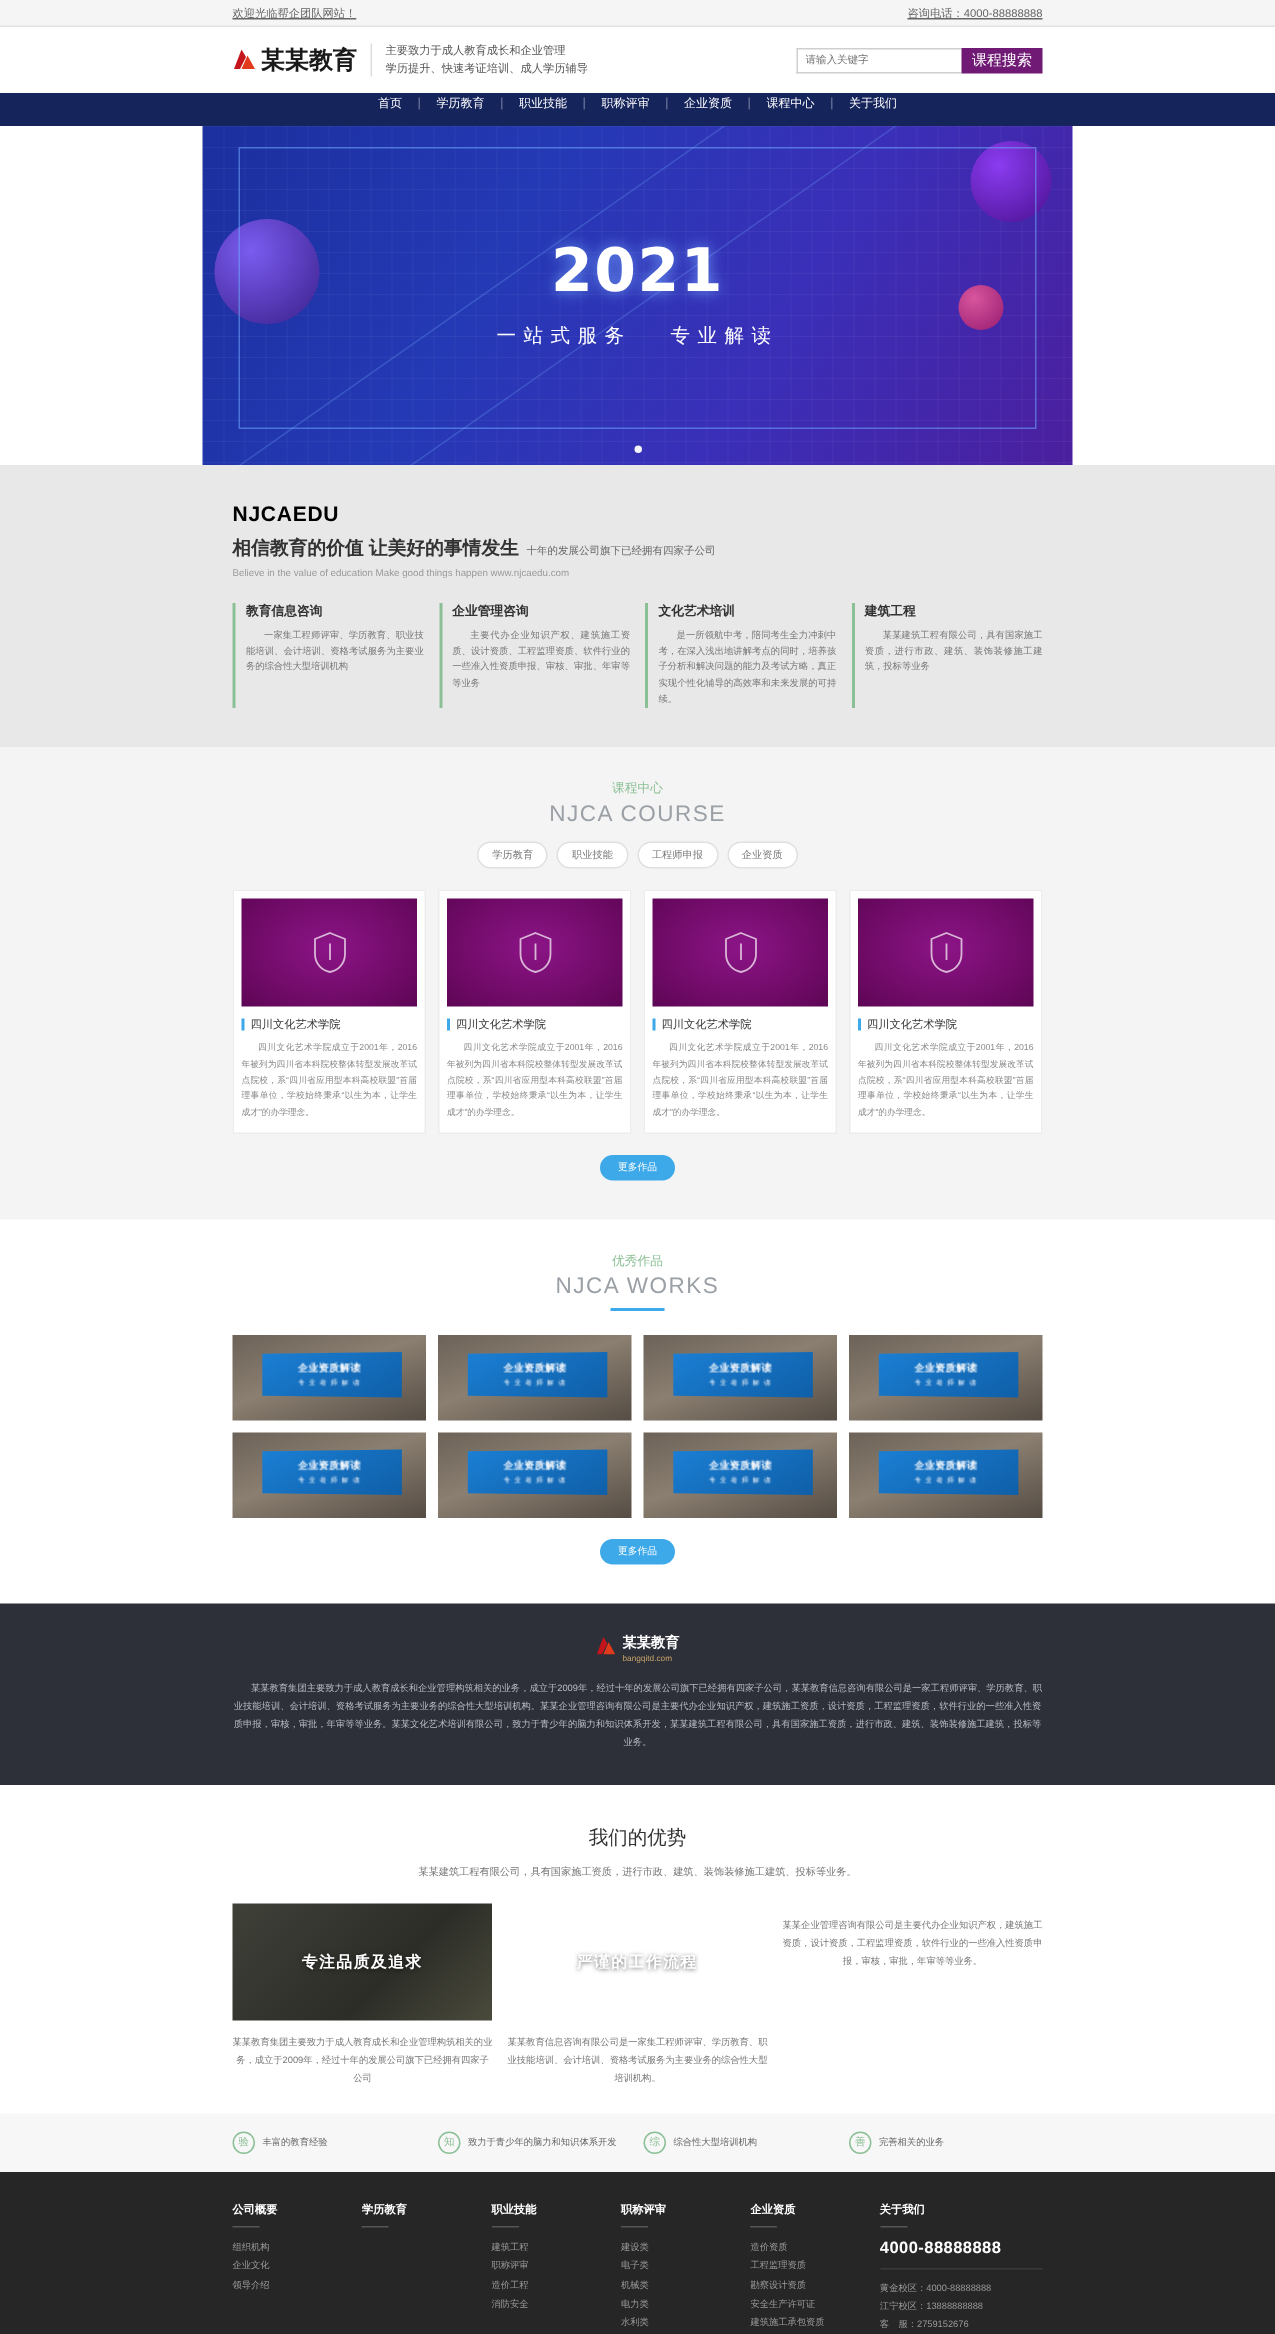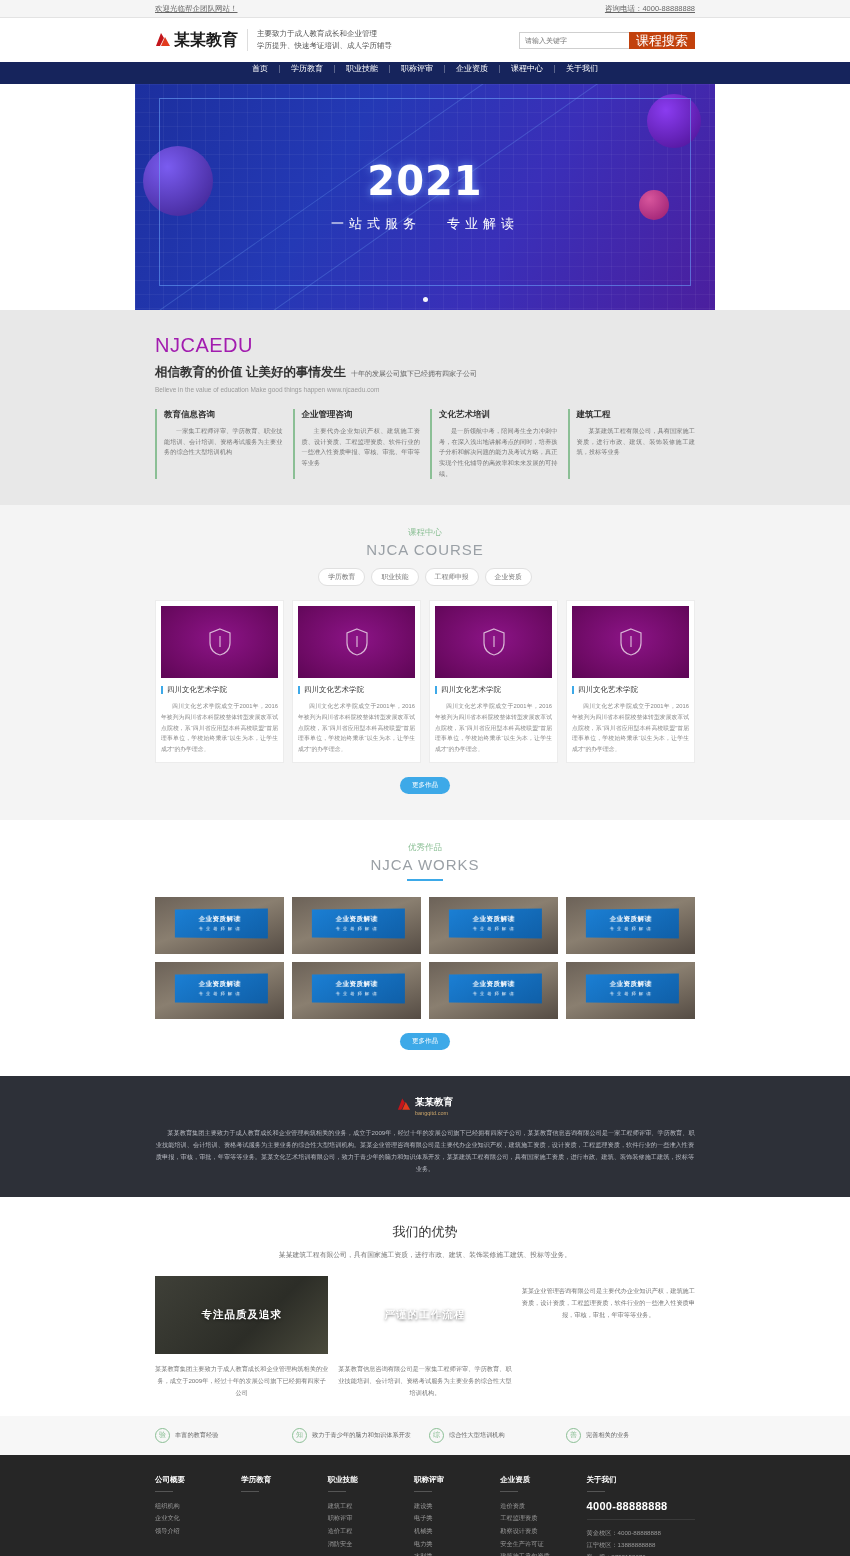--- a/index.html
+++ b/index.html
@@ -36,21 +36,21 @@
   .logo-text { font-size: 16px; font-weight: bold; color: #1a1a1a; letter-spacing: 0px; }
   .logo-divider { width: 1px; height: 22px; background: #ddd; margin: 0 9px; }
   .slogan { font-size: 7.5px; color: #555; line-height: 1.55; }
   .search { margin-left: auto; display: flex; align-items: stretch; height: 17px; }
   .search input {
     width: 110px; border: 1px solid #cfcfcf; border-right: none; outline: none;
     font-size: 7px; padding: 0 5px; color: #999;
     font-family: "Liberation Sans", sans-serif; background: #fff;
   }
   .search button {
-    background: #c2410c; color: #fff; border: none; font-size: 13px;
+    background: #701a75; color: #fff; border: none; font-size: 10px;
     padding: 0 7px; cursor: pointer; font-family: Liberation Sans, sans-serif;
   }
 
   
   .nav { background: #16245c; height: 22px; }
   .nav .wrap { display: flex; align-items: center; height: 14px; justify-content: center; }
   .nav a {
     color: #fff; font-size: 8px; text-decoration: none; padding: 0 11px;
     line-height: 22px;
   }
@@ -89,21 +89,21 @@
     font-size: 31px; font-weight: bold; letter-spacing: 18px;
     margin-top: 10px; text-indent: 18px;
     text-shadow: 0 0 12px rgba(120,170,255,.7);
   }
   .banner-sub { font-size: 13px; letter-spacing: 5px; margin-top: 14px; display: flex; gap: 26px; }
   .banner-dots { position: absolute; bottom: 8px; left: 0; right: 0; display: flex; justify-content: center; gap: 4px; }
   .banner-dots i { width: 5px; height: 5px; border-radius: 50%; background: rgba(255,255,255,.95); display: block; }
 
   
   .about { background: #e8e8e8; padding: 24px 0 26px; }
-  .about h2 { color: #a21caf; font-size: 20px; font-weight: normal; letter-spacing: .5px; }
+  .about h2 { color: #000000; font-size: 14px; font-weight: bold; letter-spacing: .5px; }
   .about .h3row { display: flex; align-items: baseline; gap: 5px; margin-top: 7px; }
   .about h3 { font-size: 12.5px; color: #333; font-weight: bold; }
   .about .h3note { font-size: 7px; color: #666; }
   .about .en { font-size: 6.5px; color: #9a9a9a; margin-top: 5px; }
   .cols { display: flex; gap: 10px; margin-top: 16px; }
   .col { flex: 1; border-left: 2px solid #8bbf95; padding-left: 7px; }
   .col h4 { font-size: 8.5px; color: #333; font-weight: bold; margin-bottom: 5px; }
   .col p { font-size: 6.2px; color: #777; line-height: 1.72; text-indent: 12px; text-align: justify; }
 
   

